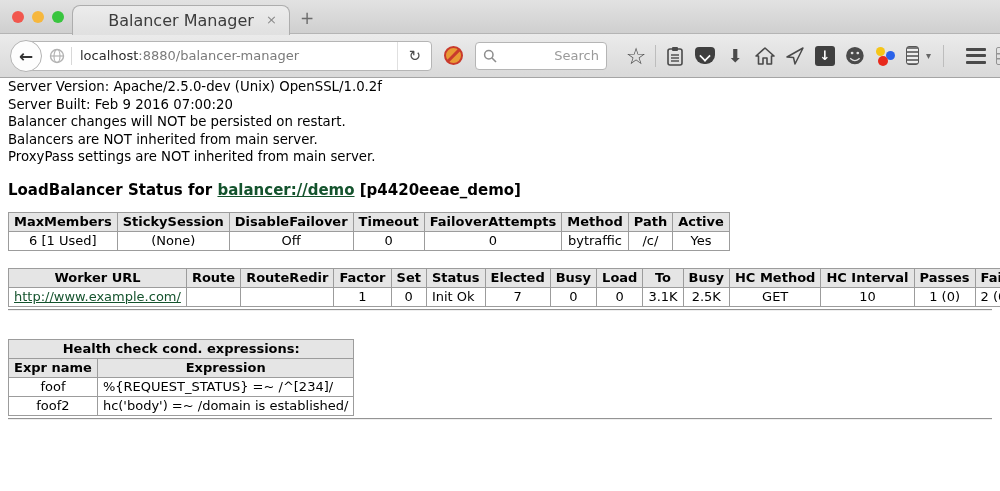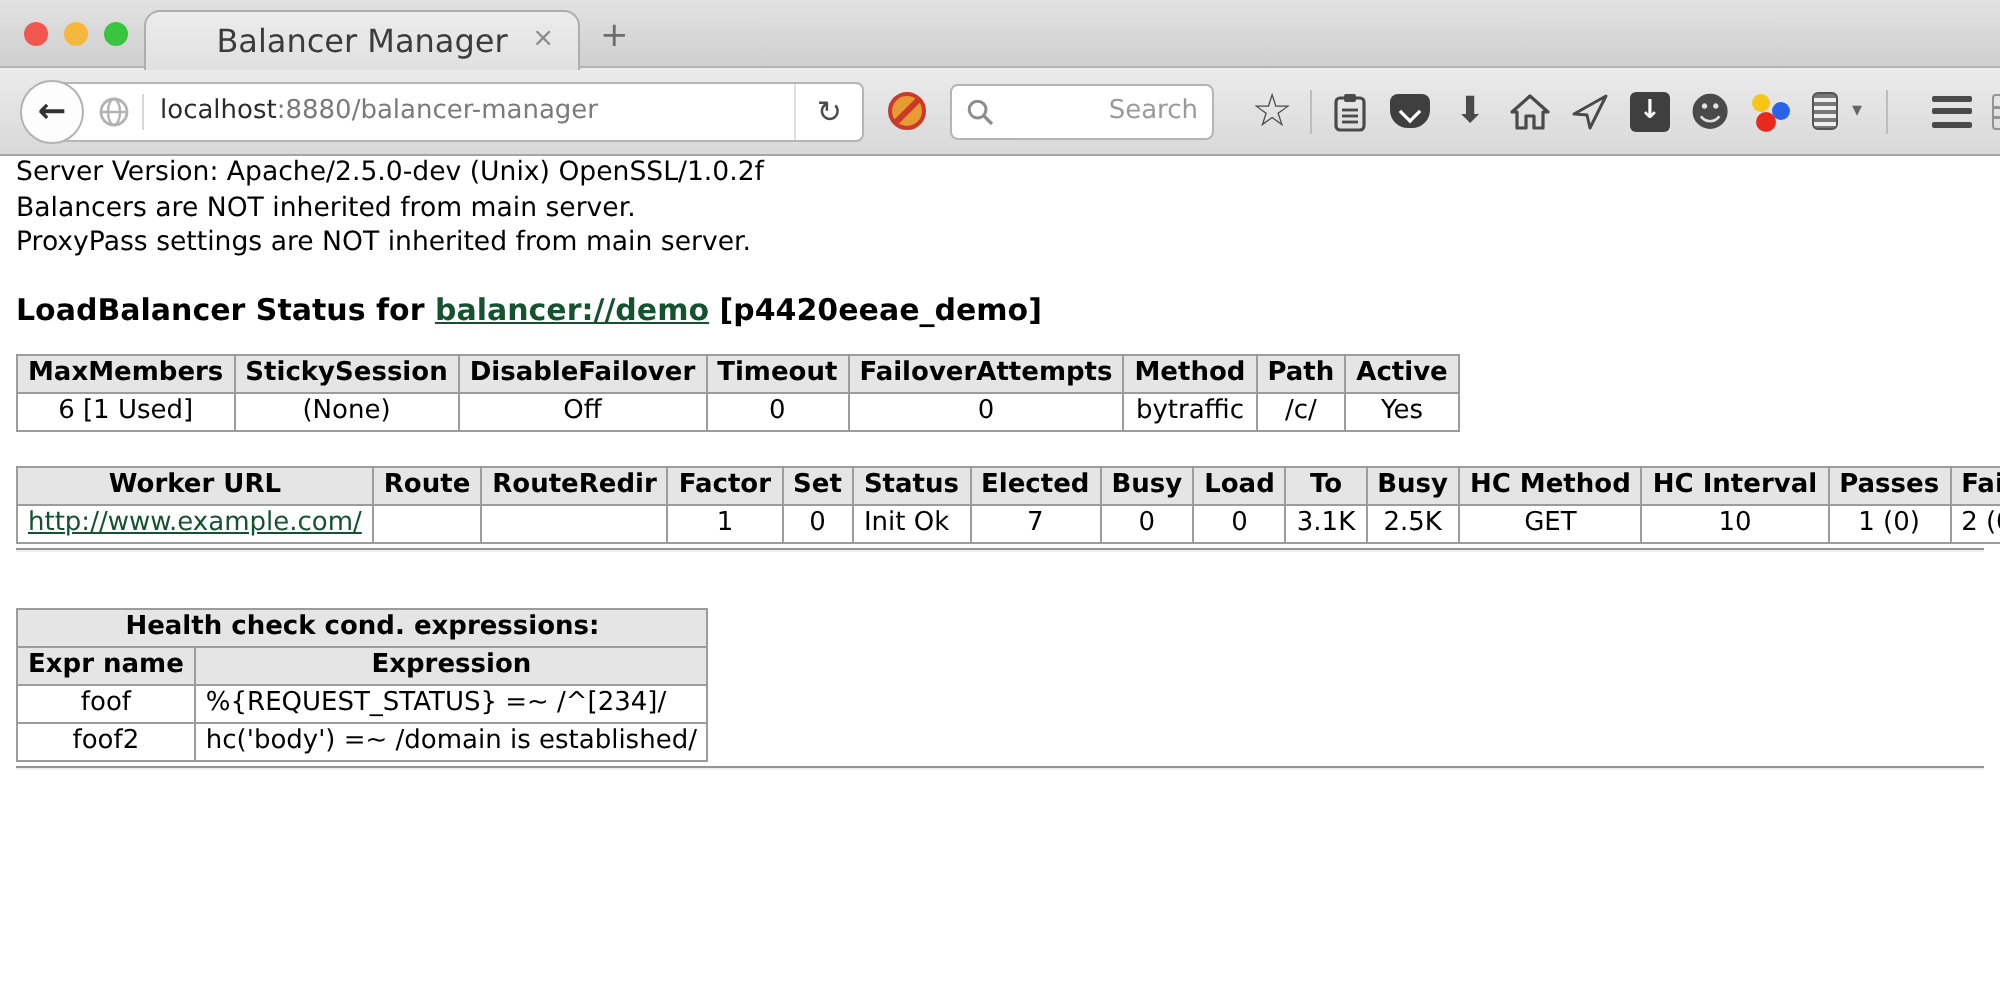--- a/index.html
+++ b/index.html
@@ -218,20 +218,22 @@
       </span>
     <span class="grid-icon"></span>
   </div>
 </div>
 
 <div class="content">
 
 
   <div class="info-lines">
     <div>Server Version: Apache/2.5.0-dev (Unix) OpenSSL/1.0.2f</div>
+    <div>Server Built: Feb 9 2016 07:00:20</div>
+    <div>Balancer changes will NOT be persisted on restart.</div>
     <div>Balancers are NOT inherited from main server.</div>
     <div>ProxyPass settings are NOT inherited from main server.</div>
   </div>
 
   <div class="status-line">
     <span>LoadBalancer Status for </span><a href="#" class="plink">balancer://demo</a><span> [p4420eeae_demo]</span>
   </div>
 
   <table class="data">
     <tbody>

